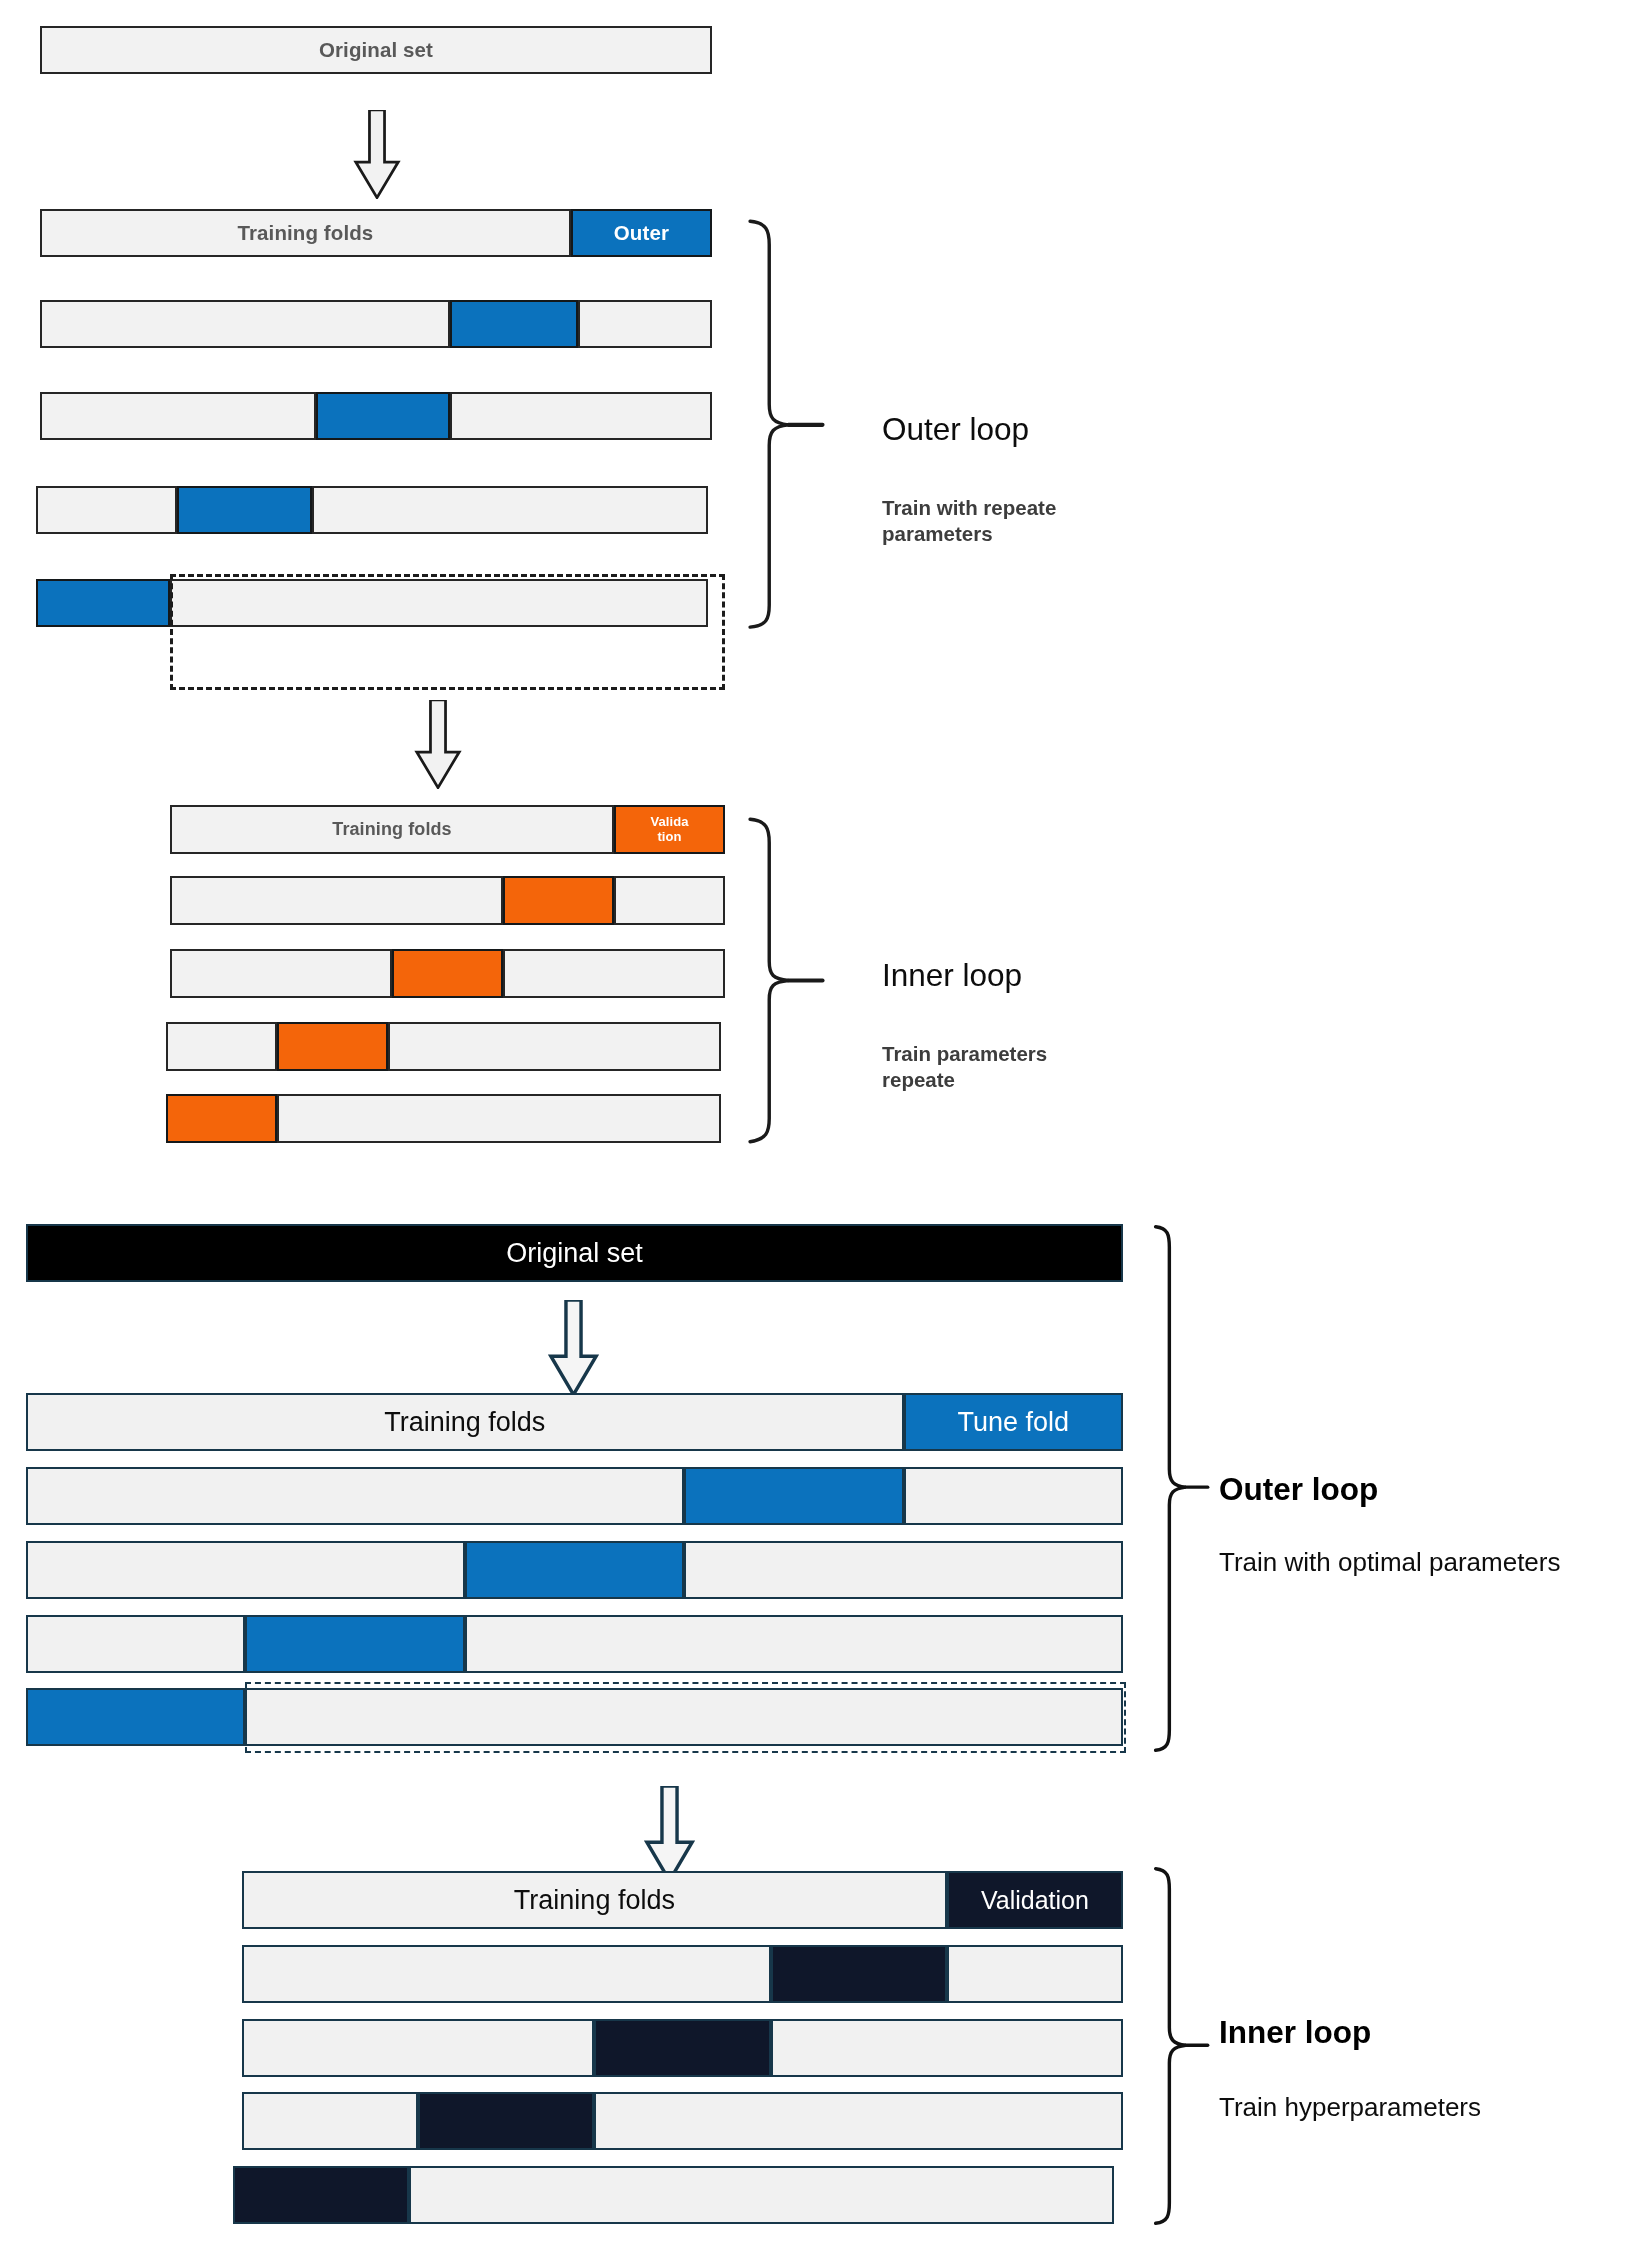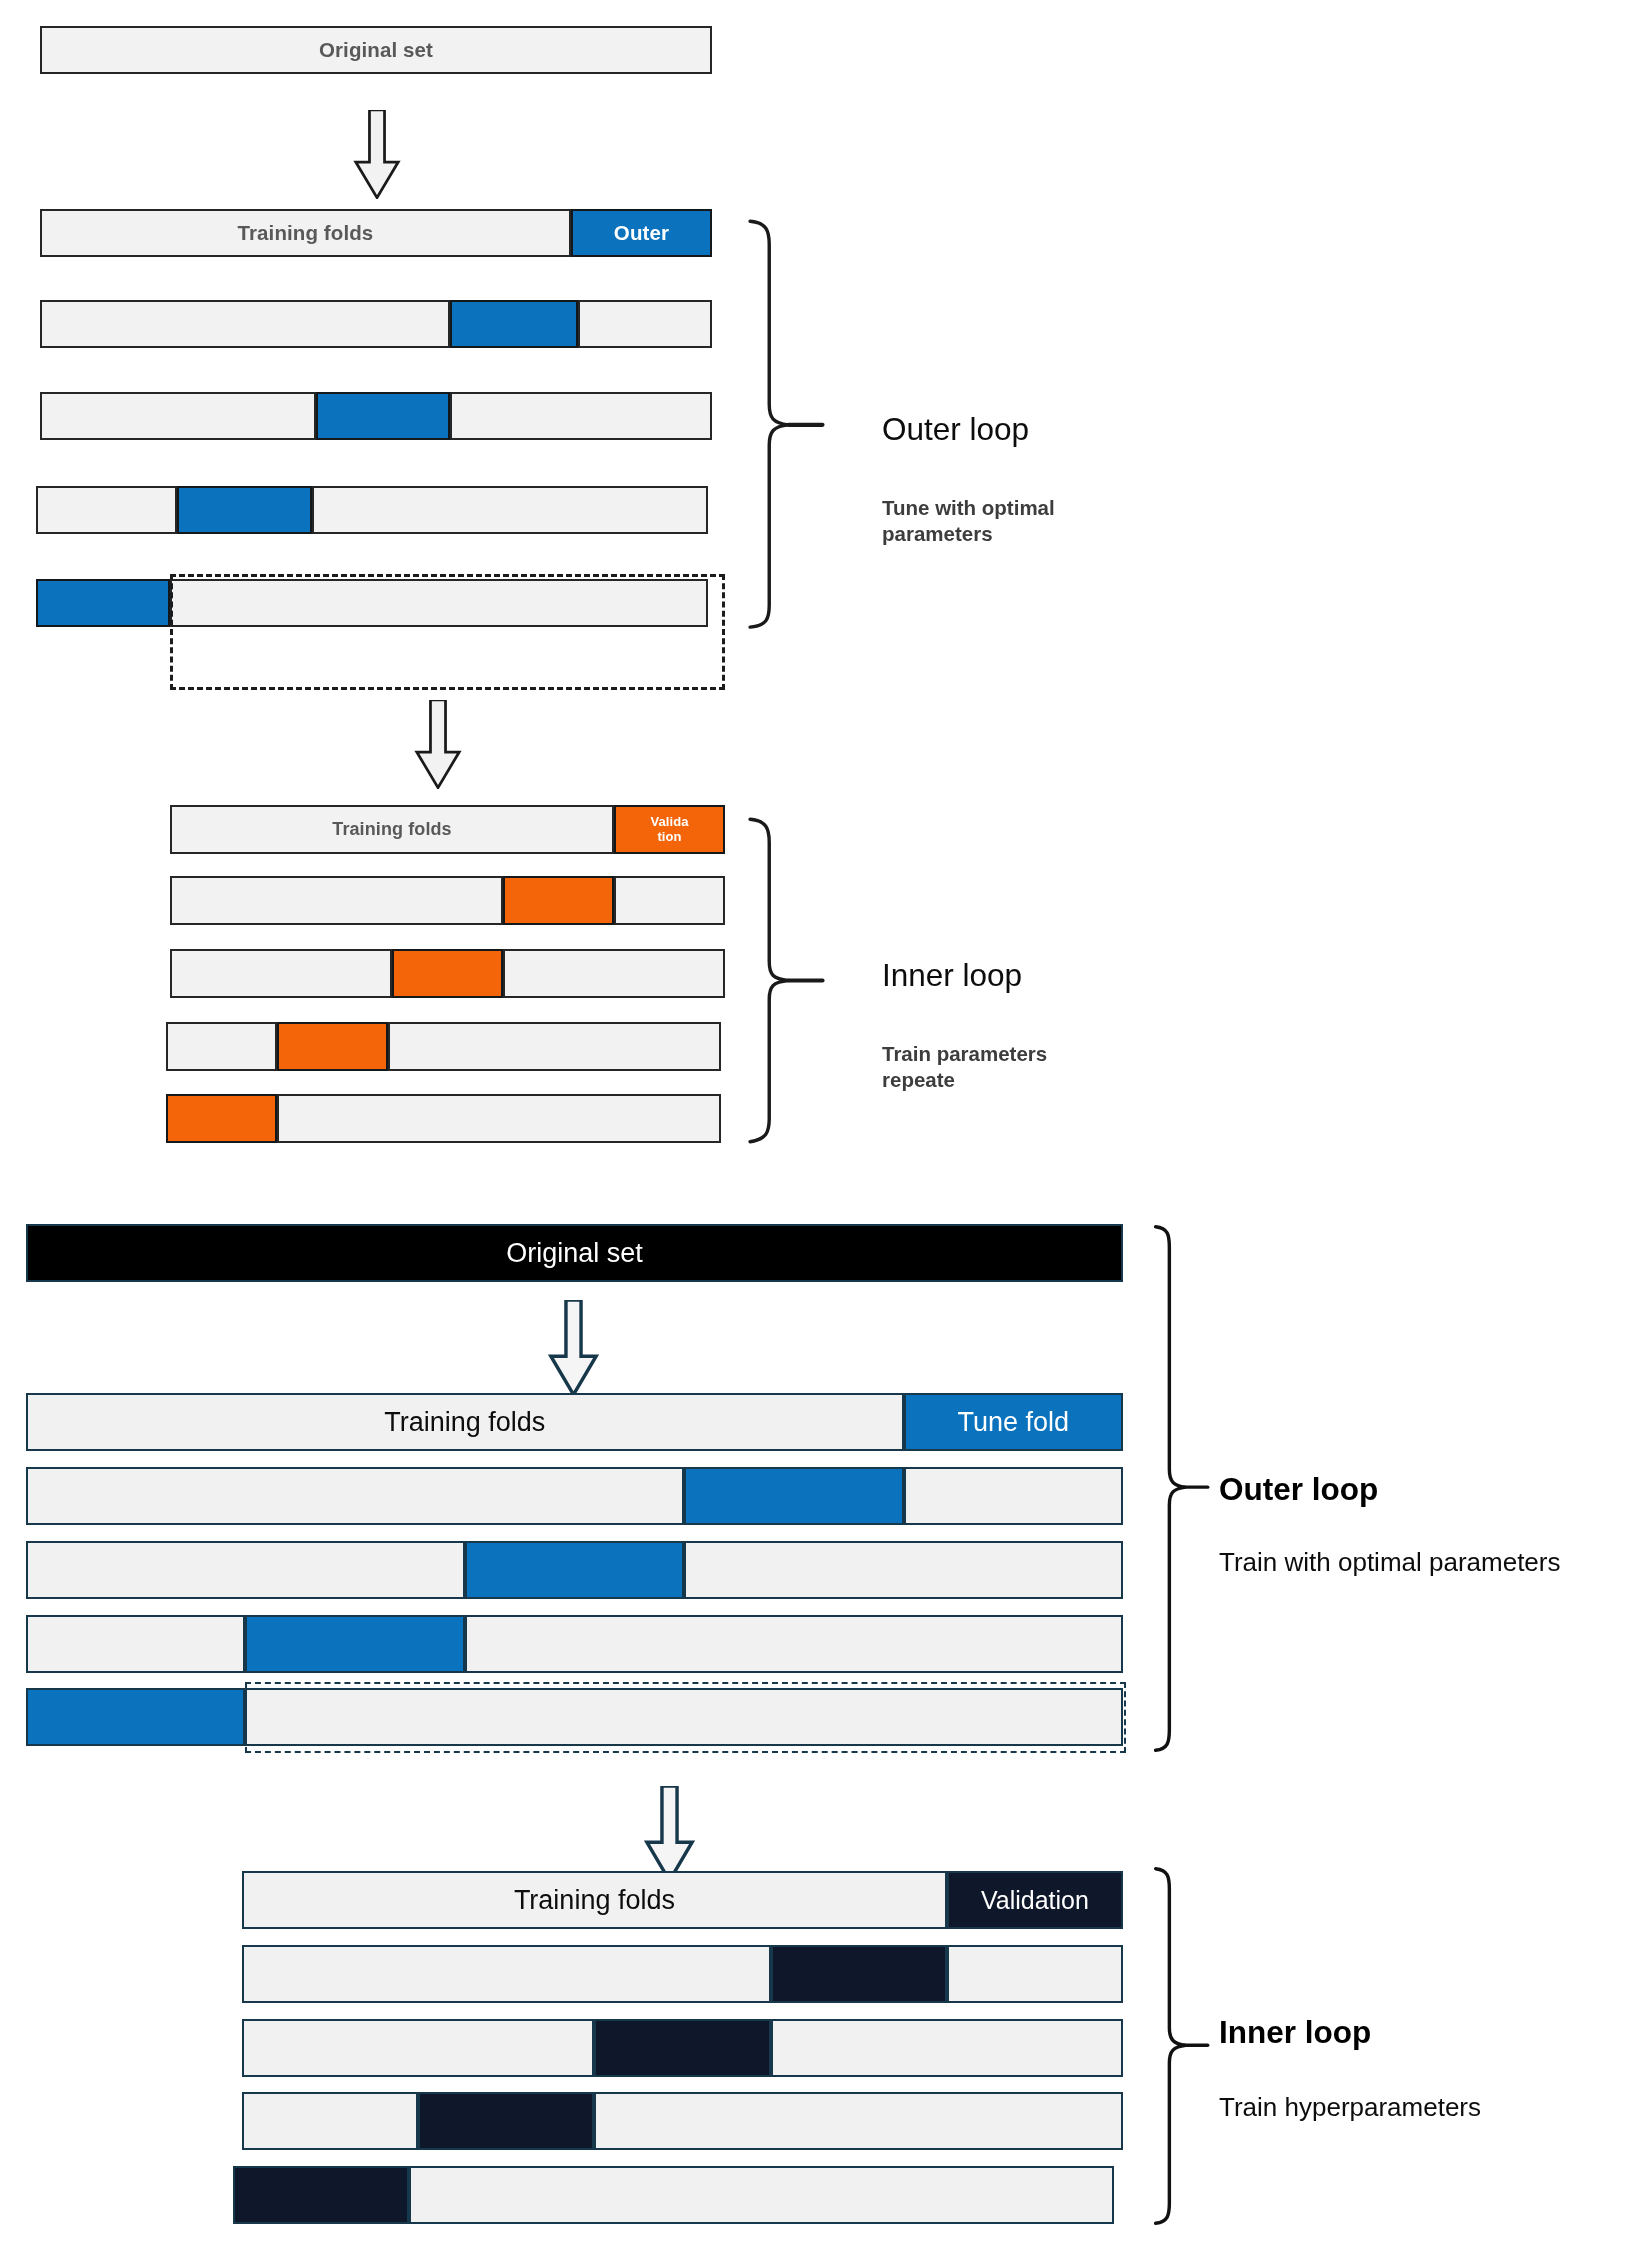--- a/index.html
+++ b/index.html
@@ -5,21 +5,21 @@
   html,body{margin:0;padding:0;background:#ffffff;}
   body{
     width:1649px;height:2250px;position:relative;overflow:hidden;
     font-family:"Liberation Sans", sans-serif;
     -webkit-font-smoothing:antialiased;
   }
 
   
   .bar{
     position:absolute;box-sizing:border-box;
-    display:flex;align-items:stretch;justify-content:flex-end;
+    display:flex;align-items:stretch;
   }
   .seg{
     position:relative;box-sizing:border-box;
     display:flex;align-items:center;justify-content:center;
     overflow:hidden;
   }
 
   
   .v1 .seg{ border:2.1px solid #262626; background:#f2f2f2; }
   .v1 .seg + .seg{ border-left:2.1px solid #262626; }
@@ -108,21 +108,21 @@
 
   <div class="brace" style="left:746px;top:218px;">
     <svg width="82" height="411" viewBox="0 0 120 600">
       <path d="M6,4 C30,6 34,18 34,38 L34,272 C34,292 40,300 62,302
                C40,304 34,312 34,332 L34,566 C34,586 30,596 6,598" fill="none" stroke="#1a1a1a" stroke-width="5" stroke-linecap="round"></path>
       <path d="M62,302 L112,302" fill="none" stroke="#1a1a1a" stroke-width="6" stroke-linecap="round"></path>
     </svg>
   </div>
 
   <div class="ttl t1" style="left:882px;top:411px;">Outer loop</div>
-  <div class="ttl t1s" style="left:882px;top:495px;">Tune with optimal
+  <div class="ttl t1s" style="left:882px;top:495px;">Train with repeate
 parameters</div>
 
   <div class="arrow" style="left:414px;top:700px;">
     <svg width="48" height="89" viewBox="0 0 70 130">
       <polygon points="24,0 46,0 46,76 66,76 35,128 4,76 24,76" fill="#f2f2f2" stroke="#1a1a1a" stroke-width="4"></polygon>
     </svg>
   </div>
 
   <div class="bar" style="left:170px;top:805px;width:555px;height:49px;">
     <div class="seg" style="flex:0 0 80%;">

